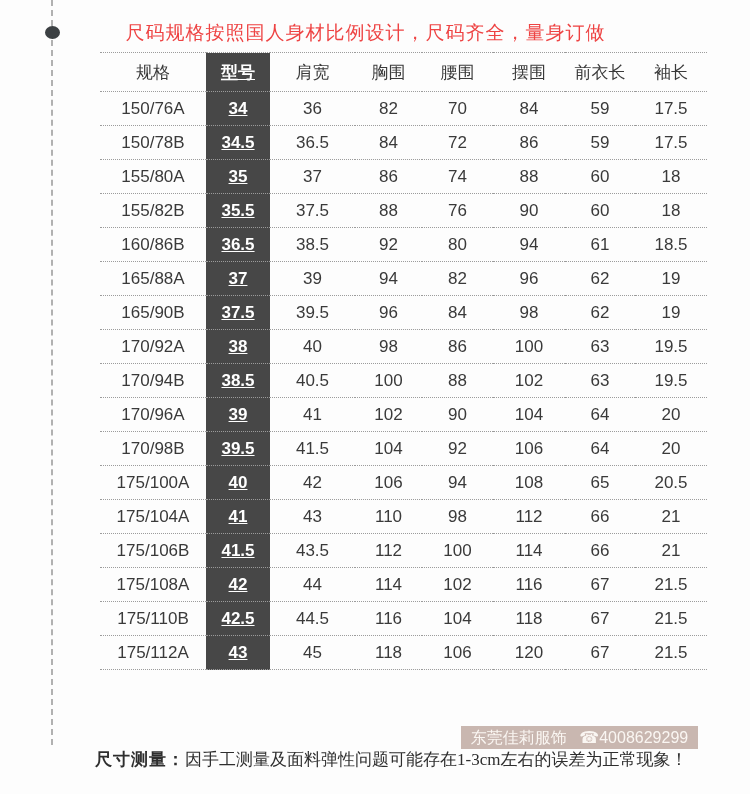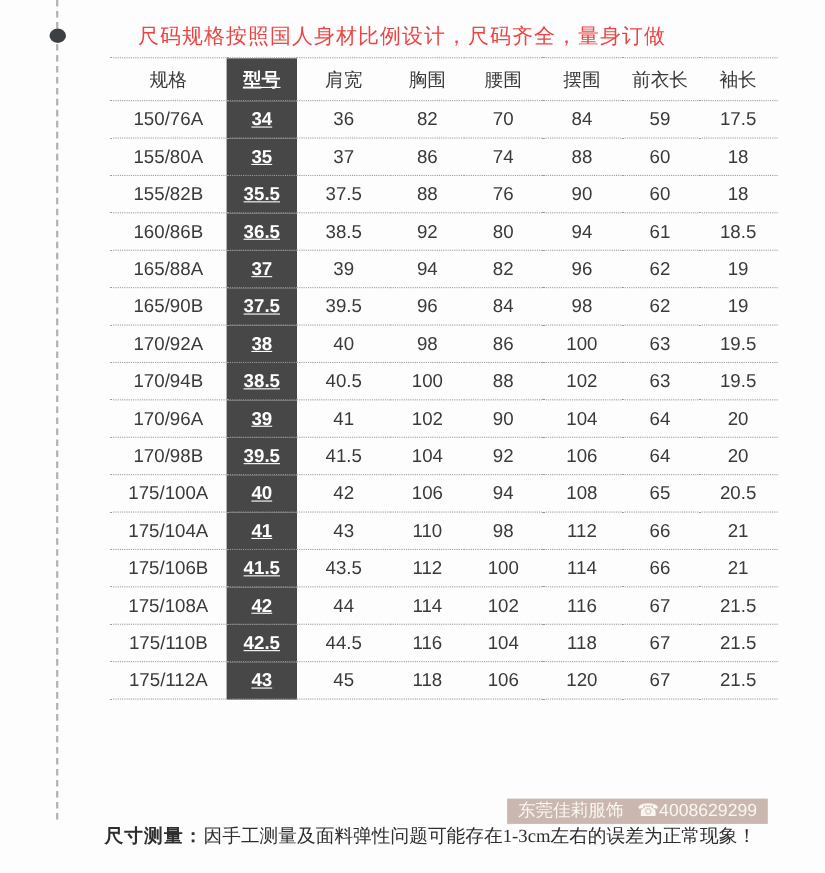--- a/index.html
+++ b/index.html
@@ -117,20 +117,30 @@
         <td>150/76A</td>
         <td class="model">34</td>
         <td>36</td>
         <td>82</td>
         <td>70</td>
         <td>84</td>
         <td>59</td>
         <td>17.5</td>
       </tr>
       <tr>
+        <td>150/78B</td>
+        <td class="model">34.5</td>
+        <td>36.5</td>
+        <td>84</td>
+        <td>72</td>
+        <td>86</td>
+        <td>59</td>
+        <td>17.5</td>
+      </tr>
+      <tr>
         <td>155/80A</td>
         <td class="model">35</td>
         <td>37</td>
         <td>86</td>
         <td>74</td>
         <td>88</td>
         <td>60</td>
         <td>18</td>
       </tr>
       <tr>

